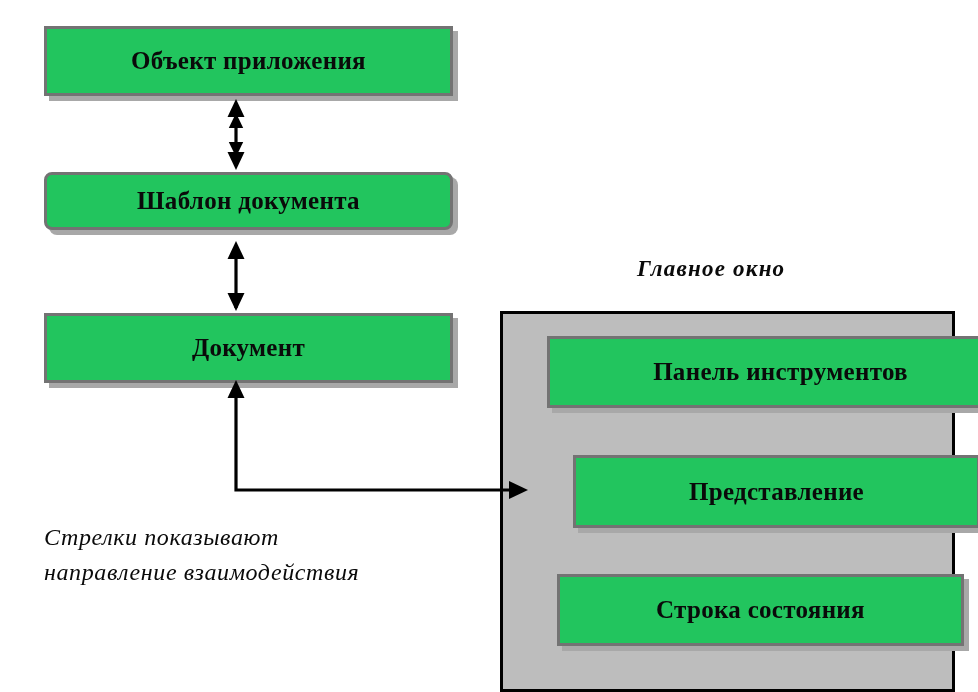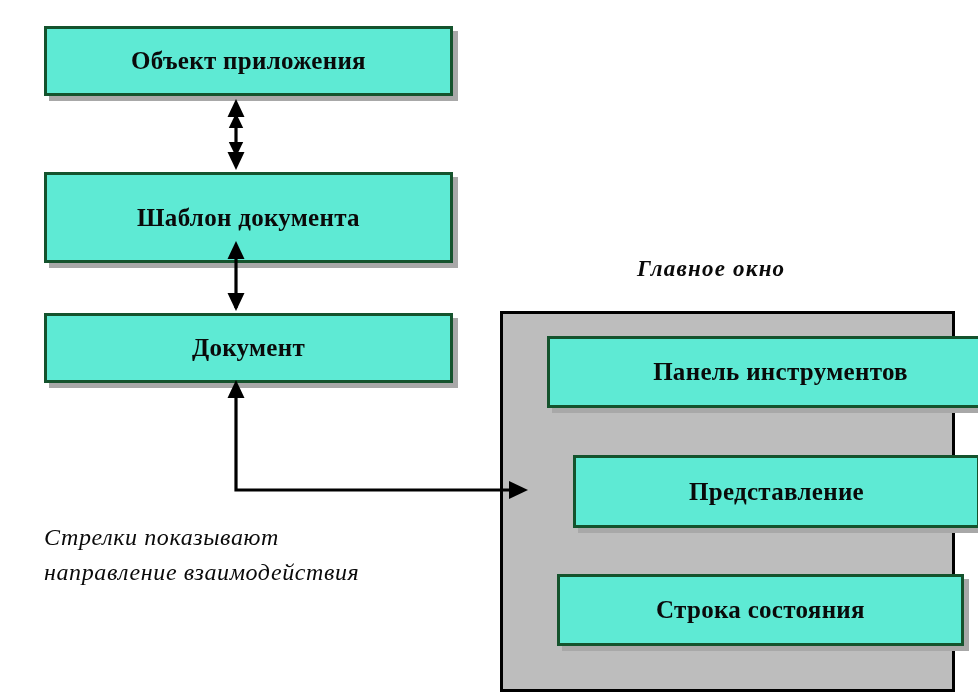--- a/index.html
+++ b/index.html
@@ -20,42 +20,42 @@
     position: absolute;
     left: 0;
     top: 0;
     width: 978px;
     height: 692px;
   }
 
   
   .flowbox {
     position: absolute;
-    background: #5eead4;
-    border: 3px solid #14532d;
+    background: #22c55e;
+    border: 3px solid #737373;
     box-sizing: border-box;
     box-shadow: 5px 5px 0 0 #a8a8a8;
     display: flex;
     align-items: center;
     justify-content: center;
     text-align: left;
   }
   .flowbox .boxlabel {
     font-family: "Liberation Serif", "DejaVu Serif", serif;
     font-weight: 700;
     font-size: 25px;
     line-height: 1.1;
     letter-spacing: 0.3px;
     color: #0a0a0a;
     white-space: nowrap;
   }
 
   
   #box-app-object   { left: 44px;  top: 26px;  width: 409px; height: 70px; }
-  #box-doc-template { left: 44px;  top: 172px; width: 409px; height: 91px; }
+  #box-doc-template { left: 44px;  top: 172px; width: 409px; height: 58px; border-radius: 8px; }
   #box-document     { left: 44px;  top: 313px; width: 409px; height: 70px; }
 
   
   #main-window-panel {
     position: absolute;
     left: 500px;
     top: 311px;
     width: 455px;
     height: 381px;
     background: #bdbdbd;

